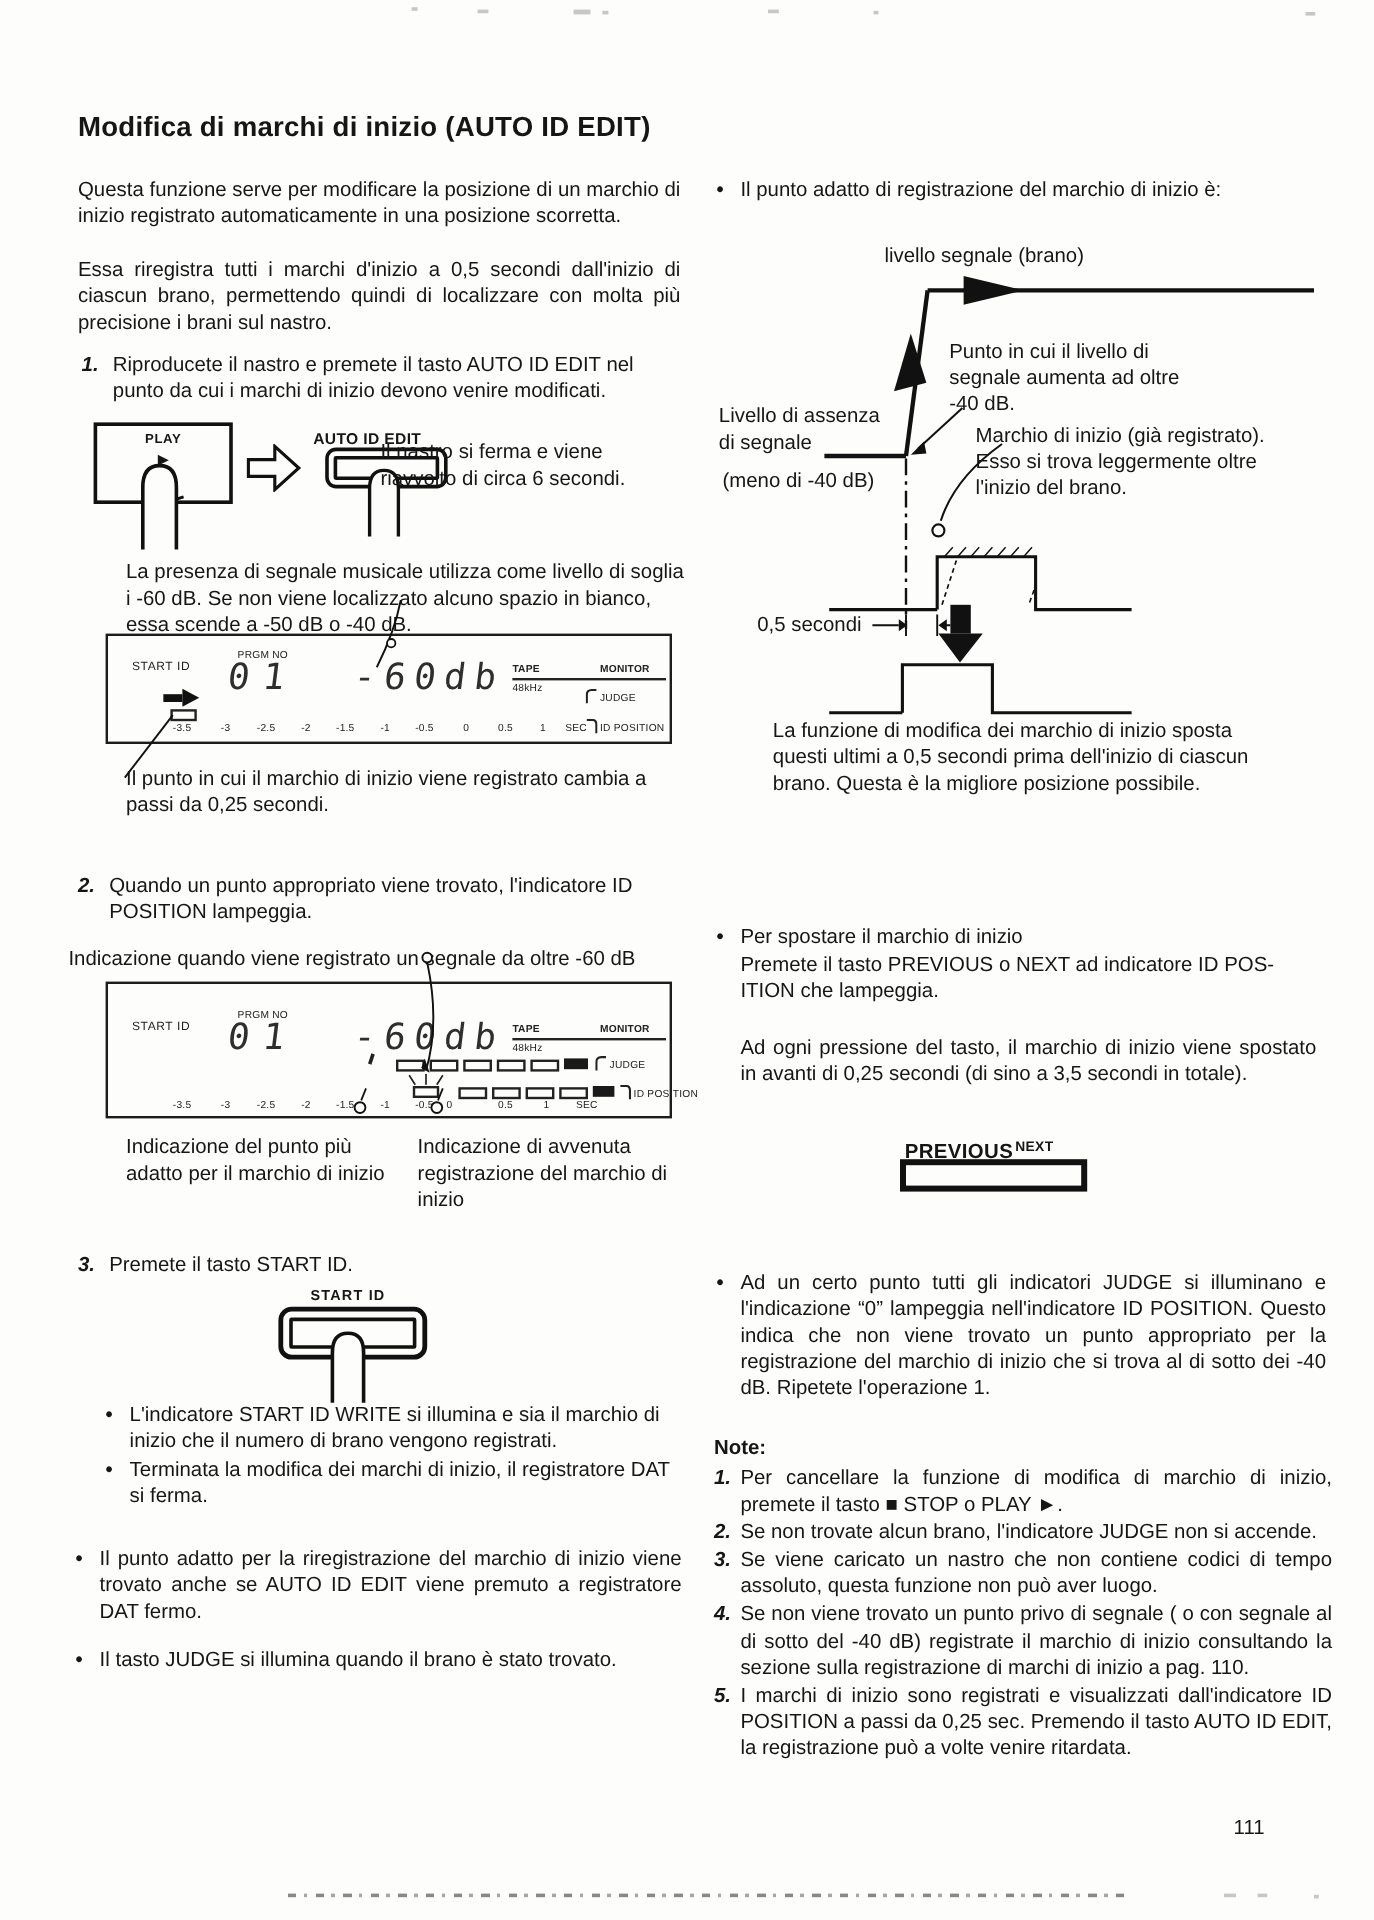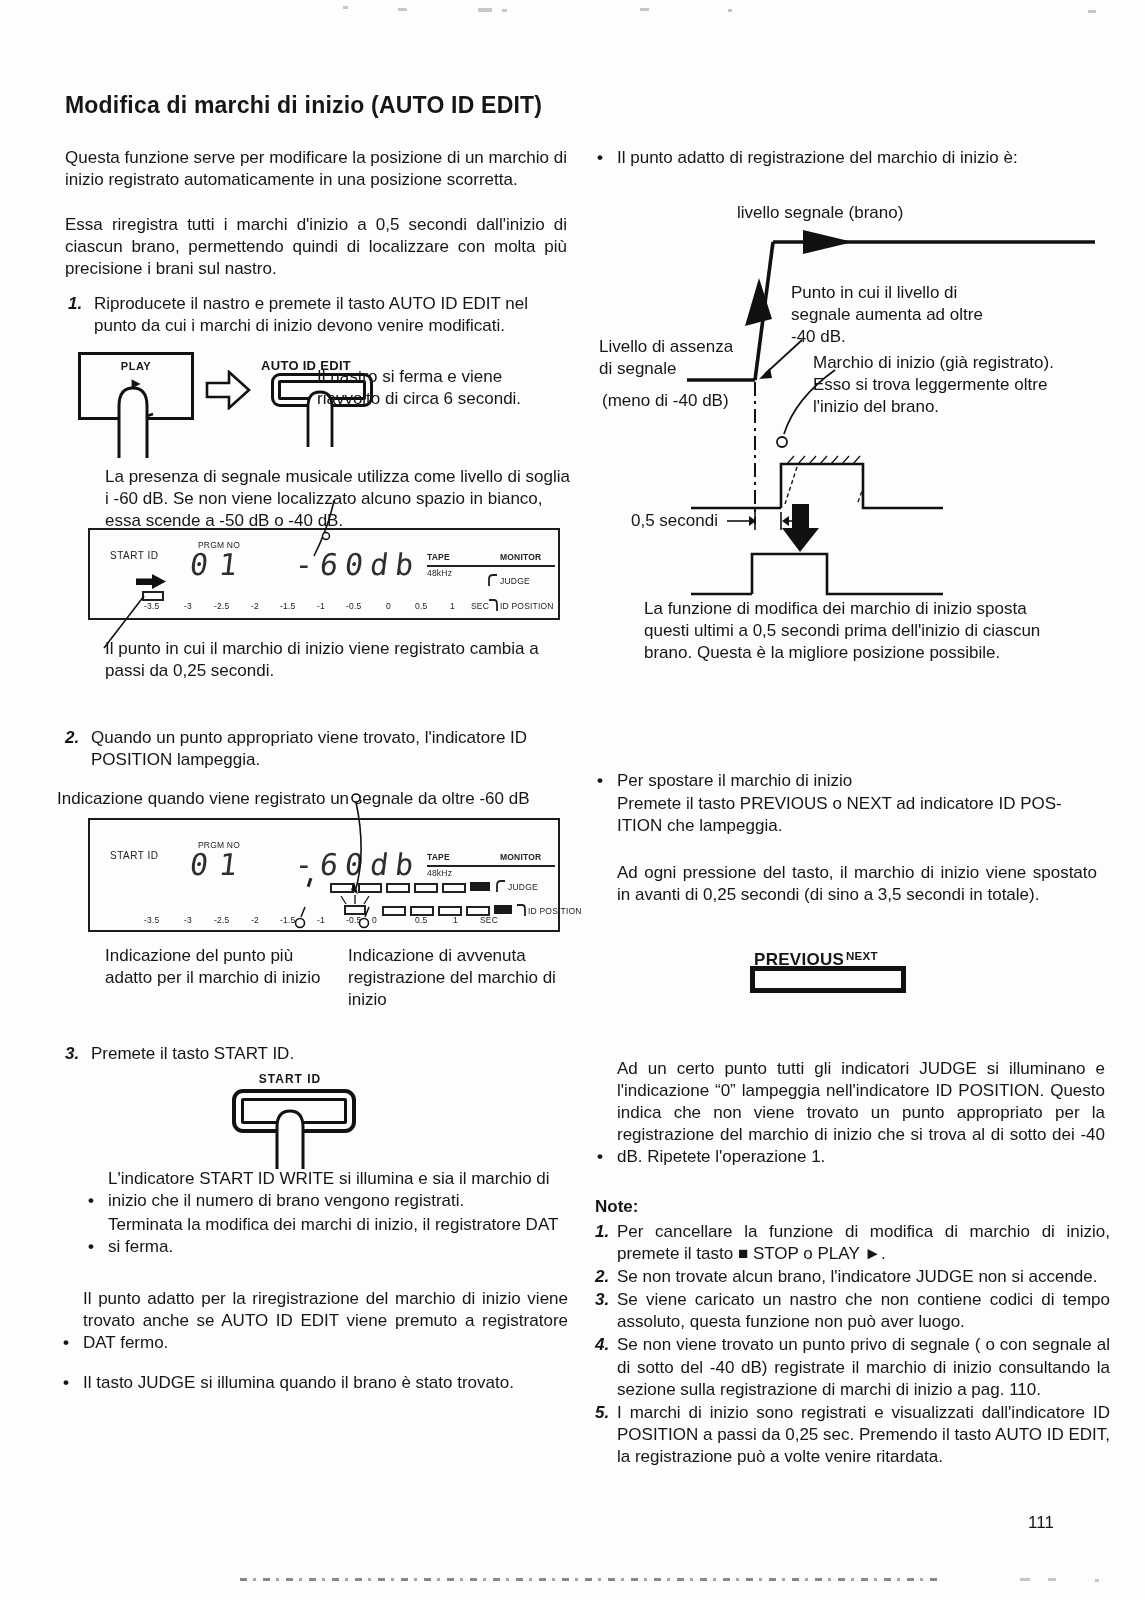--- a/index.html
+++ b/index.html
@@ -2,21 +2,21 @@
 <html><head>
 <meta charset="utf-8">
 <style>
   html,body{margin:0;padding:0;background:#e8e8e8;}
   .page{position:relative;width:1145px;height:1600px;background:#fdfdfc;font-family:"Liberation Sans",sans-serif;color:#161616;overflow:hidden;margin:0 auto;}
   .abs{position:absolute;}
   .t{font-size:17px;line-height:1.3;color:#161616;}
   .just{text-align:justify;}
   .b{font-weight:bold;}
   .title{font-size:23px;font-weight:bold;letter-spacing:.2px;}
-  .dot-row{display:flex;align-items:flex-end;}
+  .dot-row{display:flex;}
   .dot-row::before{content:"\2022";flex:0 0 20px;font-weight:bold;}
   .step{display:flex;}
   .step .num{flex:0 0 26px;font-weight:bold;font-style:italic;}
   .panel{border:2.5px solid #1c1c1c;background:#fdfdfc;}
   .lbl{font-size:10px;letter-spacing:.5px;color:#222;}
   .lbl8{font-size:8.5px;letter-spacing:.2px;color:#222;white-space:nowrap;}
   .seg{font-family:"DejaVu Sans Mono",monospace;display:inline-block;transform:skewX(-7deg);font-size:30px;color:#2e2e2e;}
   .seg.sp{letter-spacing:7px;}
   .seg.sp2{letter-spacing:11px;}
   .segbox{position:absolute;width:18px;height:6px;border:2px solid #222;}

